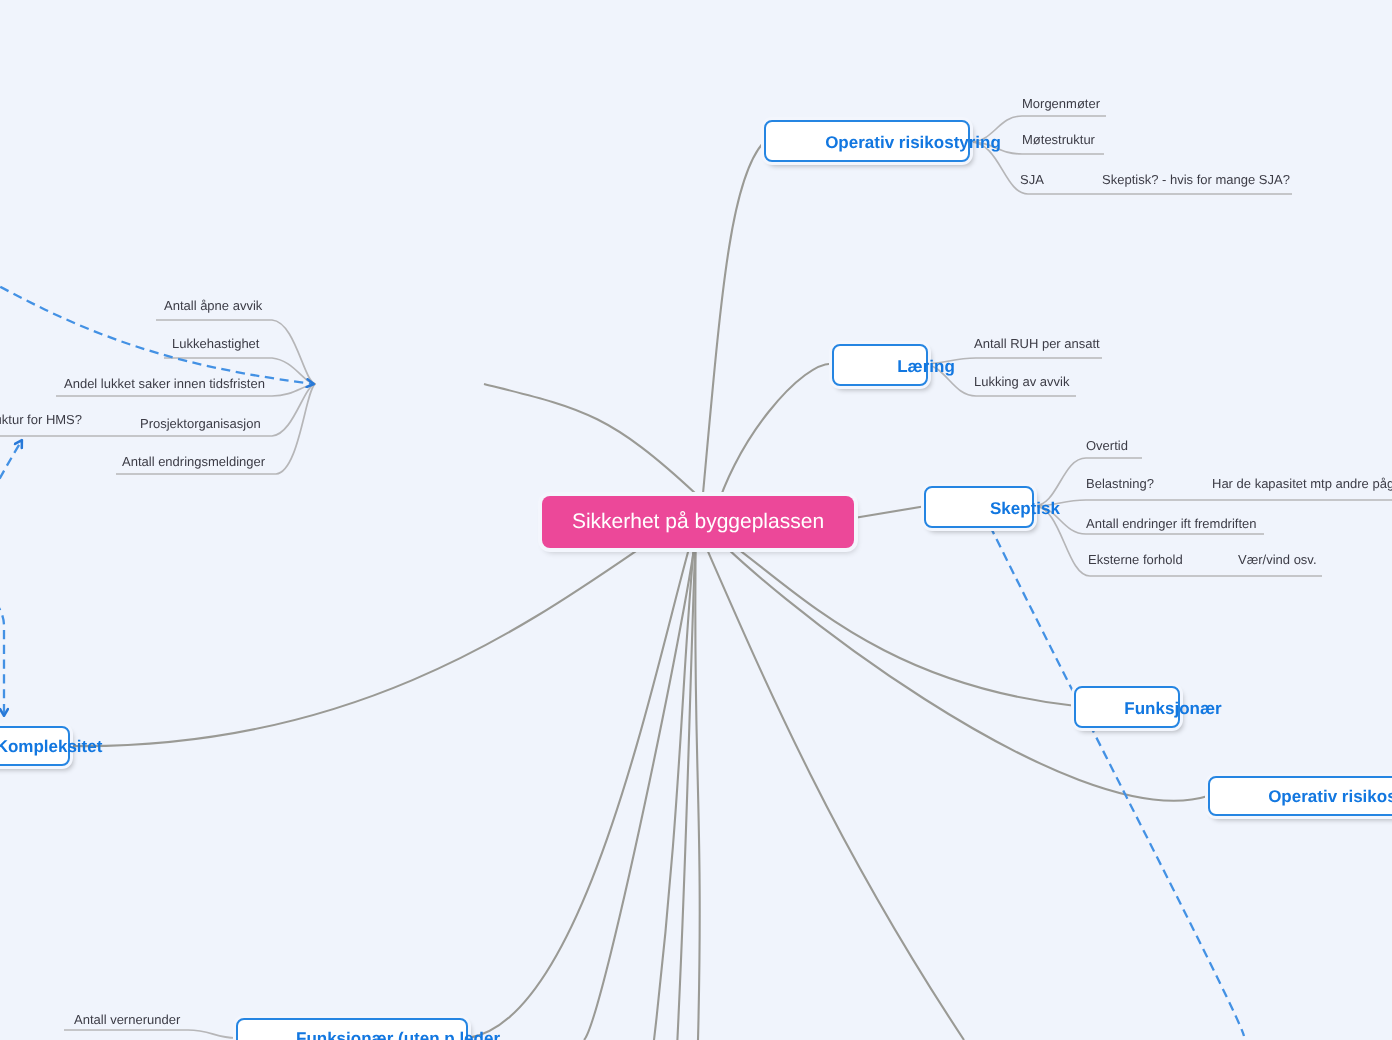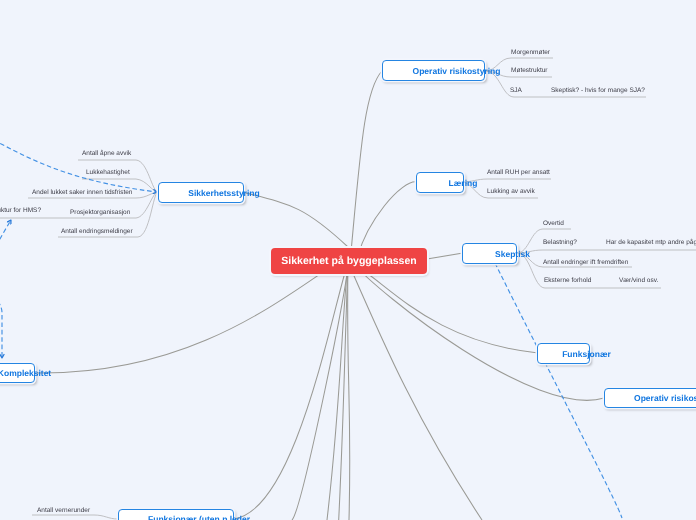--- a/index.html
+++ b/index.html
@@ -3,21 +3,21 @@
 <meta charset="utf-8">
 <style>
   html,body{margin:0;padding:0;}
   body{width:696px;height:520px;overflow:hidden;background:#f0f4fc;
        font-family:"Liberation Sans",sans-serif;
        -webkit-font-smoothing:antialiased;text-rendering:geometricPrecision;}
   #canvas{position:relative;width:696px;height:520px;overflow:hidden;background:#f0f4fc;}
   svg.links{position:absolute;left:0;top:0;width:696px;height:520px;pointer-events:none;}
   .node{position:absolute;box-sizing:border-box;display:flex;align-items:center;justify-content:center;
         white-space:nowrap;}
-  .n-root{background:#ef4444;color:#fff;border-radius:4px;font-weight:bold;font-size:10.5px;
+  .n-root{background:#ec4899;color:#fff;border-radius:4px;font-weight:normal;font-size:10.5px;
           box-shadow:0 0 0 2px #f3f6fd, 1px 2px 3px rgba(0,0,0,.22);}
   .n-main{background:#fff;color:#1277e0;border:1.7px solid #2585e2;border-radius:4px;font-weight:bold;
           font-size:8.5px;box-shadow:0 0 0 1.5px #f3f6fd, 1.5px 2px 2.5px rgba(0,0,0,.25);padding-left:46px;}
   .leaf{position:absolute;color:#3c3c46;font-size:6.5px;white-space:nowrap;line-height:8px;}
 </style>
 </head>
 <body>
 
 <div id="canvas">
 
@@ -71,21 +71,20 @@
       <path d="M-45,118 C20,155 60,180 157,192" marker-end="url(#arrB)"></path>
       <path d="M-22,278 C-14,265 0,238 11,220" marker-end="url(#arrB)"></path>
       <path d="M-12,290 C-2,300 2,306 2,313 L2,358" marker-end="url(#arrB)"></path>
       <path d="M495,263 C546,366 618,504 622,518"></path>
     </g>
   </svg>
 
   <div class="node n-root" style="left:271px;top:248px;width:156px;height:26px;">Sikkerhet på byggeplassen</div>
 
   <div class="node n-main" style="left:382px;top:60px;width:103px;height:21px;">Operativ risikostyring</div>
-  <div class="node n-main" style="left:158px;top:182px;width:86px;height:21px;">Sikkerhetsstyring</div>
   <div class="node n-main" style="left:416px;top:172px;width:45px;height:21px;">Læring</div>
   <div class="node n-main" style="left:462px;top:243px;width:55px;height:21px;">Skeptisk</div>
   <div class="node n-main" style="left:-32px;top:363px;width:67px;height:20px;">Kompleksitet</div>
   <div class="node n-main" style="left:537px;top:343px;width:53px;height:21px;">Funksjonær</div>
   <div class="node n-main" style="left:604px;top:388px;width:102px;height:20px;">Operativ risikostyring</div>
   <div class="node n-main" style="left:118px;top:509px;width:116px;height:20px;">Funksjonær (uten p.leder</div>
 
   <div class="leaf" style="left:511px;top:49.0px;">Morgenmøter</div>
   <div class="leaf" style="left:511px;top:67.0px;">Møtestruktur</div>
   <div class="leaf" style="left:510px;top:87.0px;">SJA</div>

